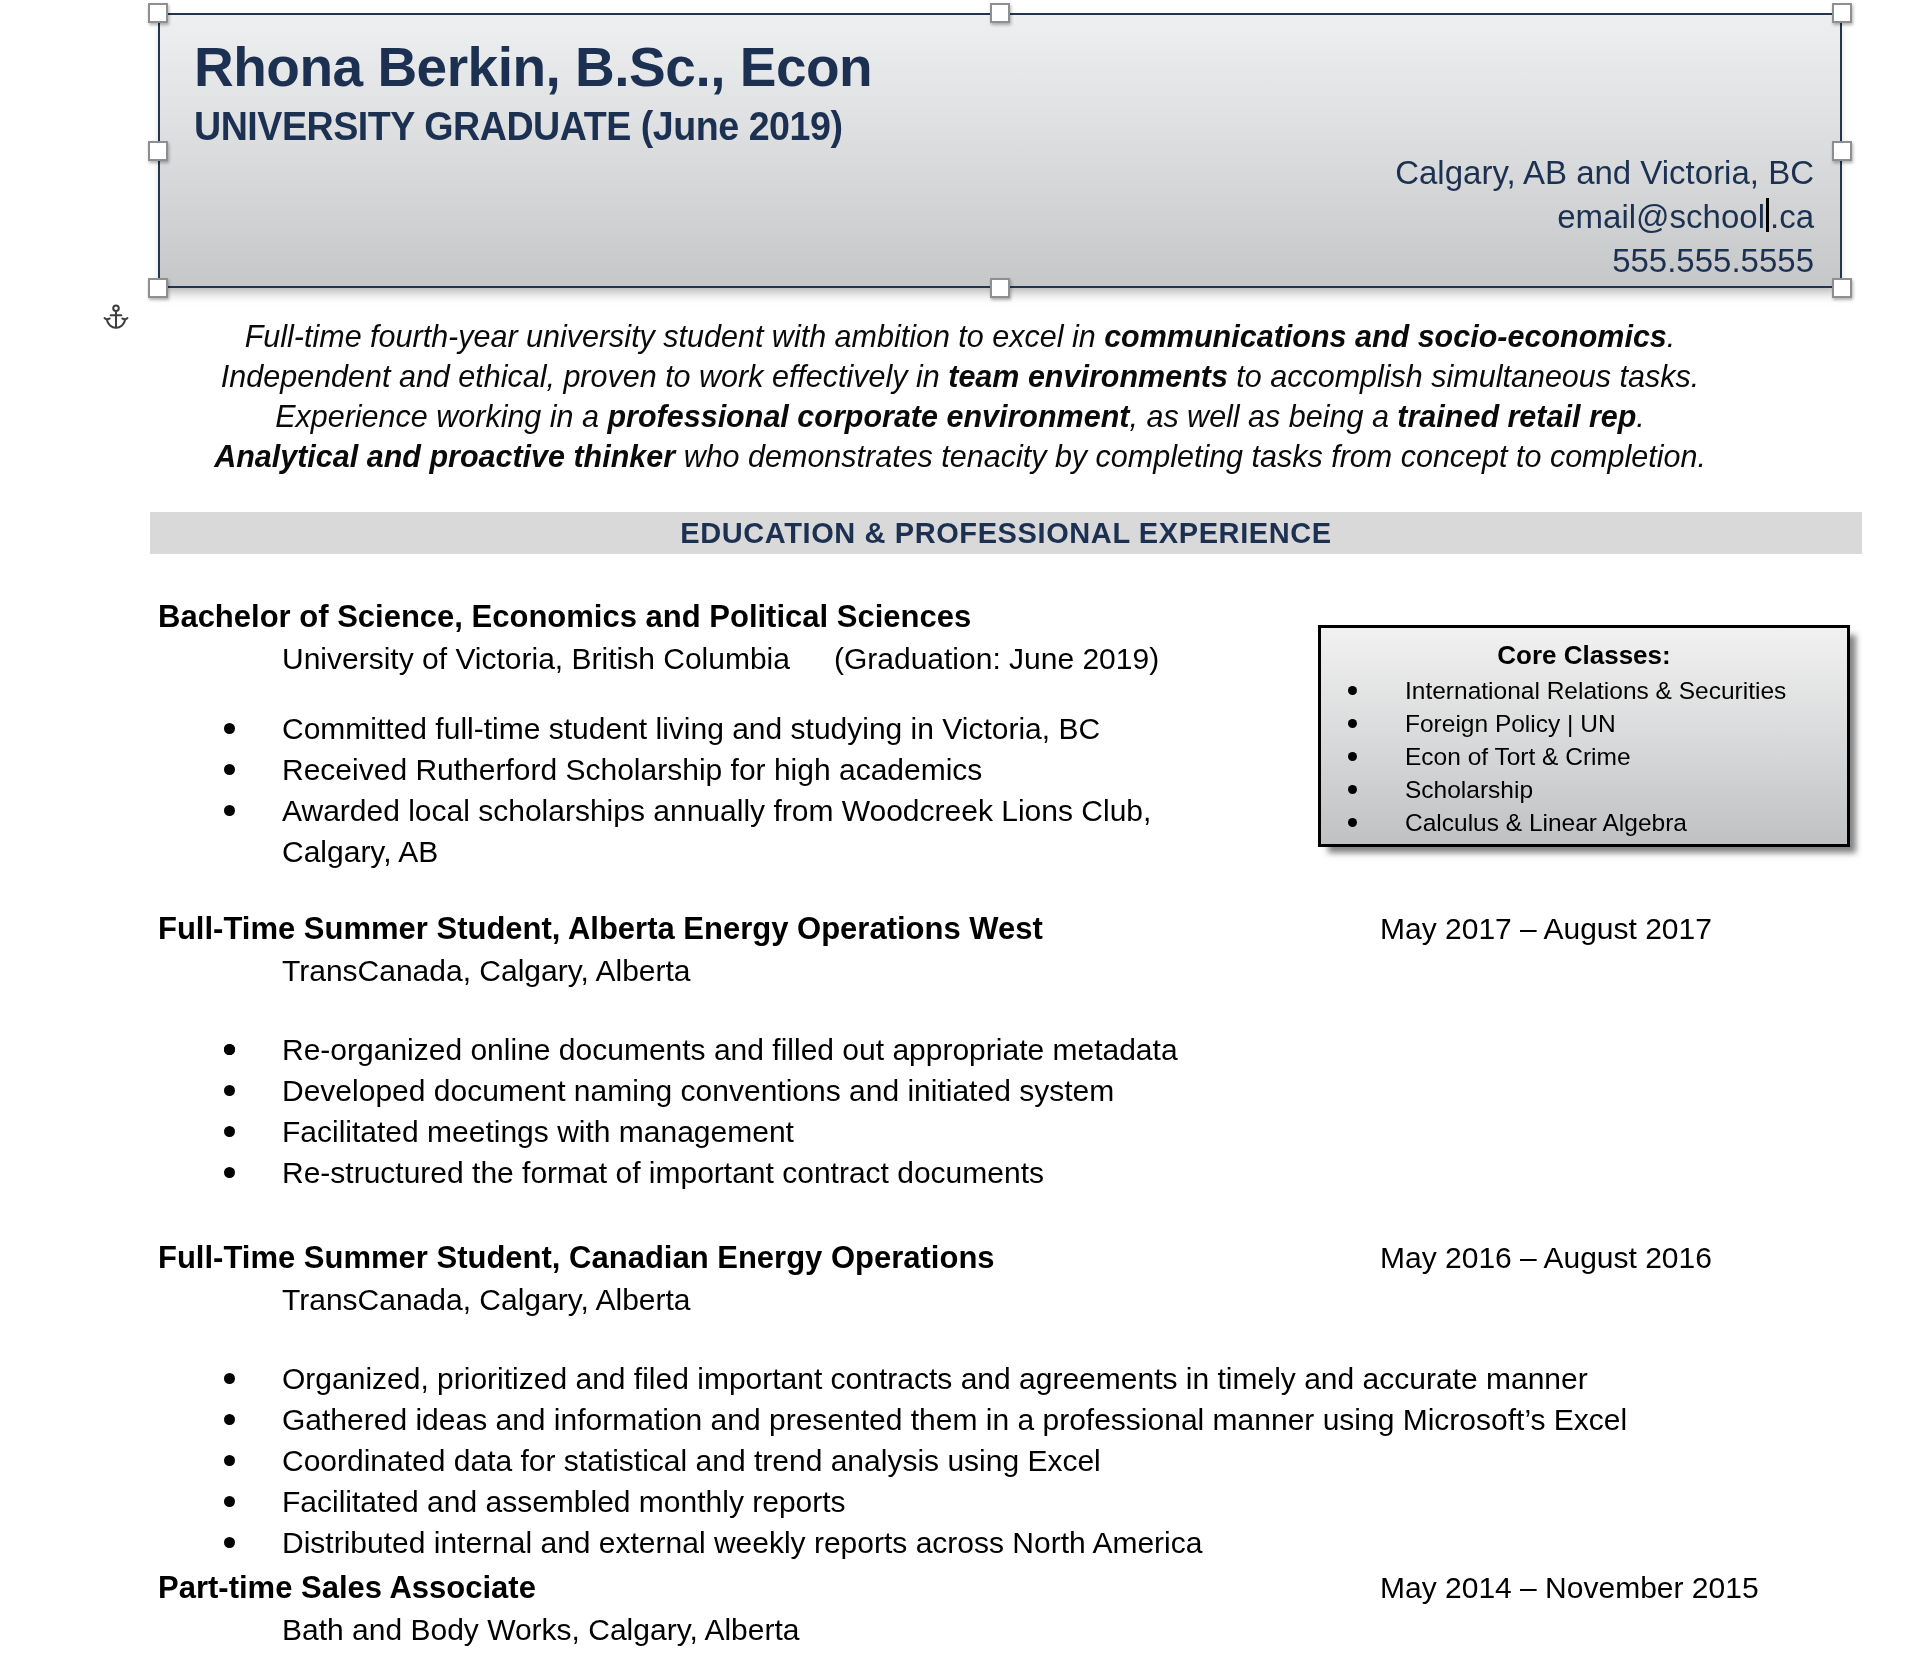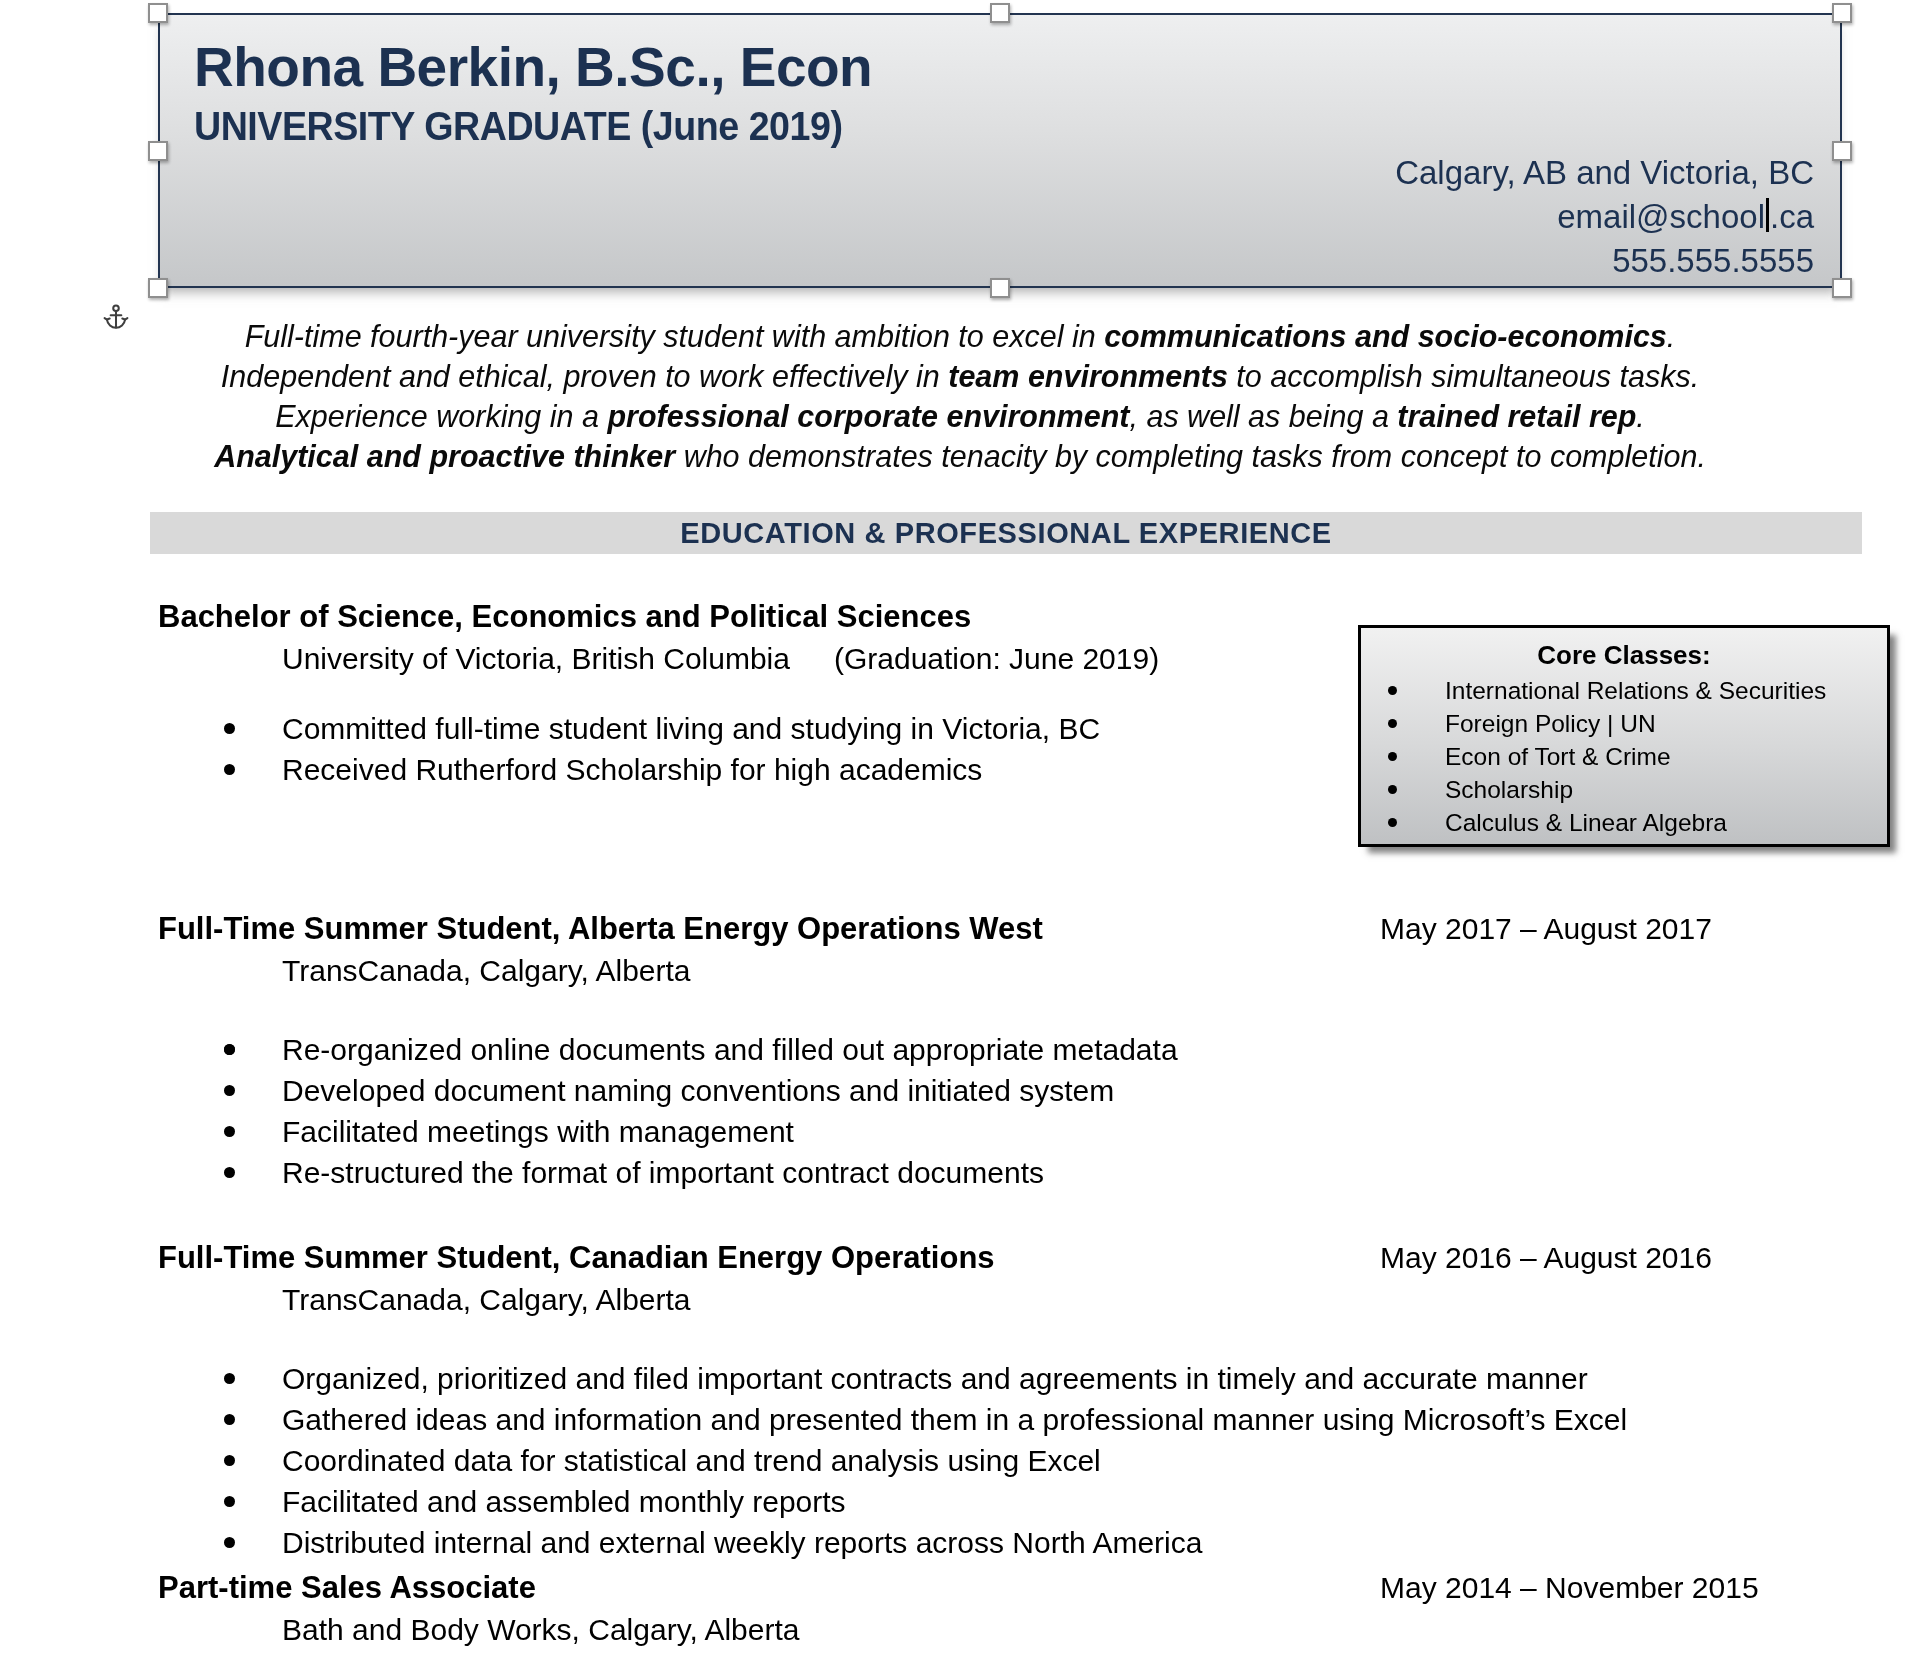--- a/index.html
+++ b/index.html
@@ -66,21 +66,20 @@
   
   .brow { position:relative; padding-left:60px; line-height:41px; }
   .dot { position:absolute; left:2px; top:15px; width:11px; height:11px; background:#000; border-radius:50%; }
 
   
   #coreBox {
     position:absolute; left:1318px; top:625px; width:532px; height:222px;
     border:3px solid #000;
     background:linear-gradient(180deg,#f1f1f1 0%,#d7d8d9 55%,#bfc1c3 100%);
     box-shadow:8px 8px 6px -2px rgba(80,80,80,.7);
-    margin-left:40px;
   }
   #coreBox .core-title { text-align:center; font-weight:bold; font-size:26px; margin-top:11px; line-height:32px; }
   #coreList { margin-top:3px; font-size:24.5px; }
   #coreList .brow { padding-left:84px; line-height:33px; white-space:nowrap; }
   #coreList .dot { left:27px; top:12px; width:9px; height:9px; }
 
   
   #jobs { position:absolute; left:158px; top:908px; width:1704px; }
   .job { position:relative; }
   .job + .job { margin-top:44px; }
@@ -137,20 +136,21 @@
   <span>EDUCATION &amp; PROFESSIONAL EXPERIENCE</span>
 </div>
 
 <div id="eduDegree">Bachelor of Science, Economics and Political Sciences</div>
 <div id="eduSub">
   <span>University of Victoria, British Columbia</span><span class="tabgap">(Graduation: June 2019)</span>
 </div>
 <div id="eduBullets">
     <div class="brow"><span class="dot"></span><span class="btext">Committed full-time student living and studying in Victoria, BC</span></div>
     <div class="brow"><span class="dot"></span><span class="btext">Received Rutherford Scholarship for high academics</span></div>
+    <div class="brow"><span class="dot"></span><span class="btext">Awarded local scholarships annually from Woodcreek Lions Club, Calgary, AB</span></div>
   </div>
 
 <div id="coreBox">
   <div class="core-title">Core Classes:</div>
   <div id="coreList">
       <div class="brow"><span class="dot"></span><span class="btext">International Relations &amp; Securities</span></div>
       <div class="brow"><span class="dot"></span><span class="btext">Foreign Policy | UN</span></div>
       <div class="brow"><span class="dot"></span><span class="btext">Econ of Tort &amp; Crime</span></div>
       <div class="brow"><span class="dot"></span><span class="btext">Scholarship</span></div>
       <div class="brow"><span class="dot"></span><span class="btext">Calculus &amp; Linear Algebra</span></div>

